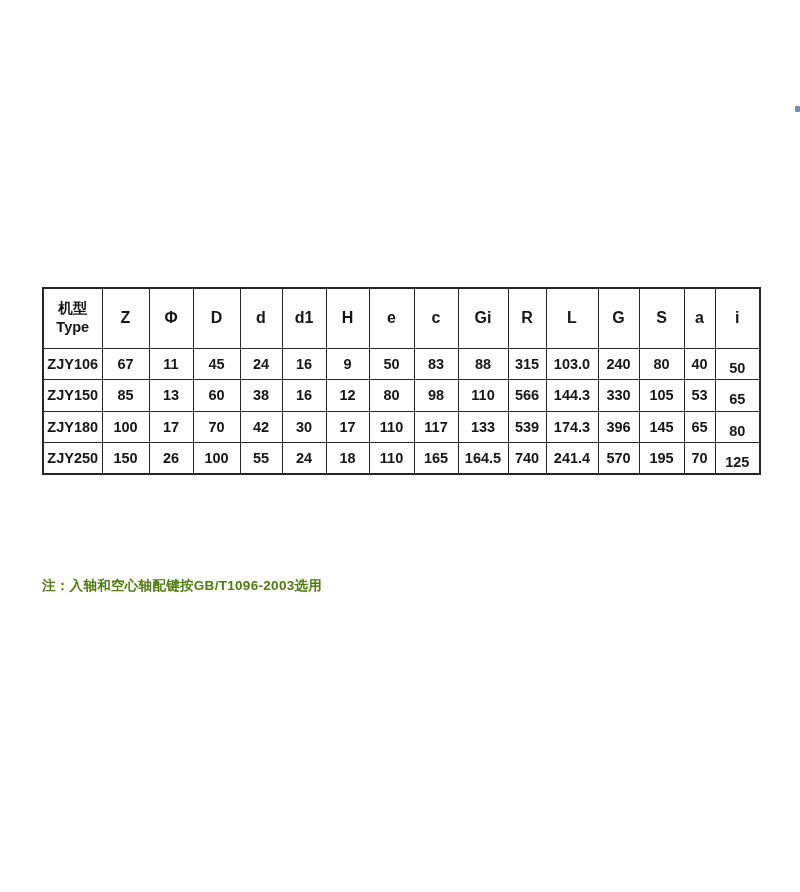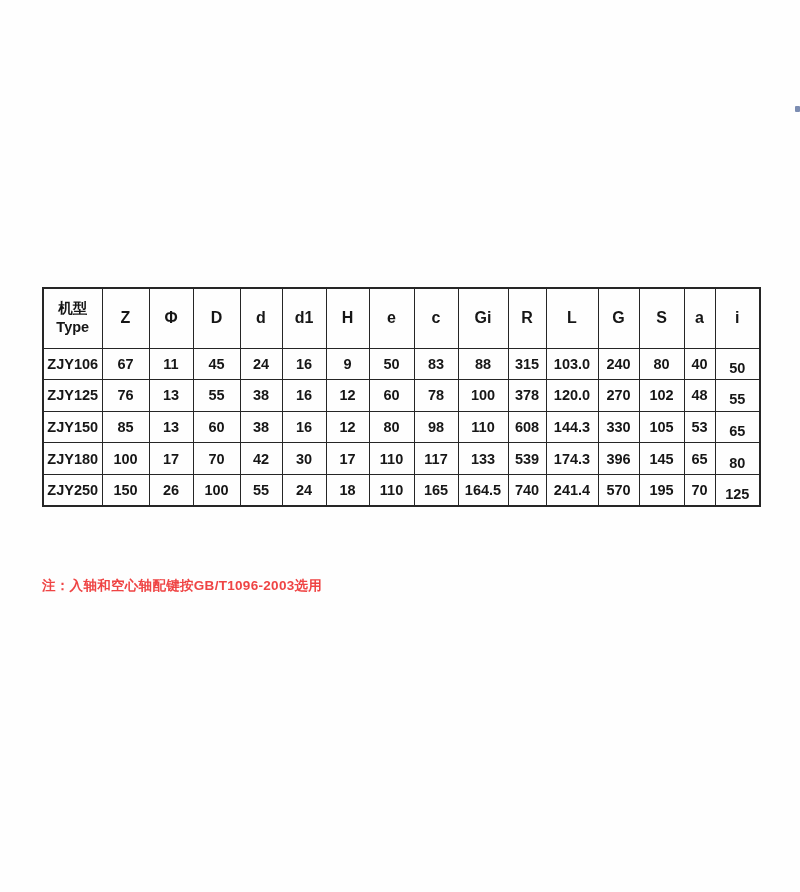--- a/index.html
+++ b/index.html
@@ -38,21 +38,21 @@
   th.col-head  { font-size: 16px; }
   td.row-head  { font-size: 14.5px; margin-top: 44px; }
   td.cell      { font-size: 14.5px; }
   
   table.spec tbody td:last-child { padding-top: 8px; }
   .note {
     position: absolute;
     left: 42px; top: 577px;
     font-size: 13.5px;
     font-weight: bold;
-    color: #ef4444;
+    color: #4d7c0f;
     letter-spacing: 0.3px;
   }
   .artifact {
     position: absolute;
     left: 795px; top: 106px;
     width: 5px; height: 6px;
     background: #6579a5;
     opacity: 0.85;
     border-radius: 1px;
   }
@@ -119,49 +119,31 @@
           <td class="cell">83</td>
           <td class="cell">88</td>
           <td class="cell">315</td>
           <td class="cell">103.0</td>
           <td class="cell">240</td>
           <td class="cell">80</td>
           <td class="cell">40</td>
           <td class="cell">50</td>
         </tr>
         <tr>
-          <td class="row-head">ZJY125</td>
-          <td class="cell">76</td>
-          <td class="cell">13</td>
-          <td class="cell">55</td>
-          <td class="cell">38</td>
-          <td class="cell">16</td>
-          <td class="cell">12</td>
-          <td class="cell">60</td>
-          <td class="cell">78</td>
-          <td class="cell">100</td>
-          <td class="cell">378</td>
-          <td class="cell">120.0</td>
-          <td class="cell">270</td>
-          <td class="cell">102</td>
-          <td class="cell">48</td>
-          <td class="cell">55</td>
-        </tr>
-        <tr>
           <td class="row-head">ZJY150</td>
           <td class="cell">85</td>
           <td class="cell">13</td>
           <td class="cell">60</td>
           <td class="cell">38</td>
           <td class="cell">16</td>
           <td class="cell">12</td>
           <td class="cell">80</td>
           <td class="cell">98</td>
           <td class="cell">110</td>
-          <td class="cell">608</td>
+          <td class="cell">566</td>
           <td class="cell">144.3</td>
           <td class="cell">330</td>
           <td class="cell">105</td>
           <td class="cell">53</td>
           <td class="cell">65</td>
         </tr>
         <tr>
           <td class="row-head">ZJY180</td>
           <td class="cell">100</td>
           <td class="cell">17</td>

